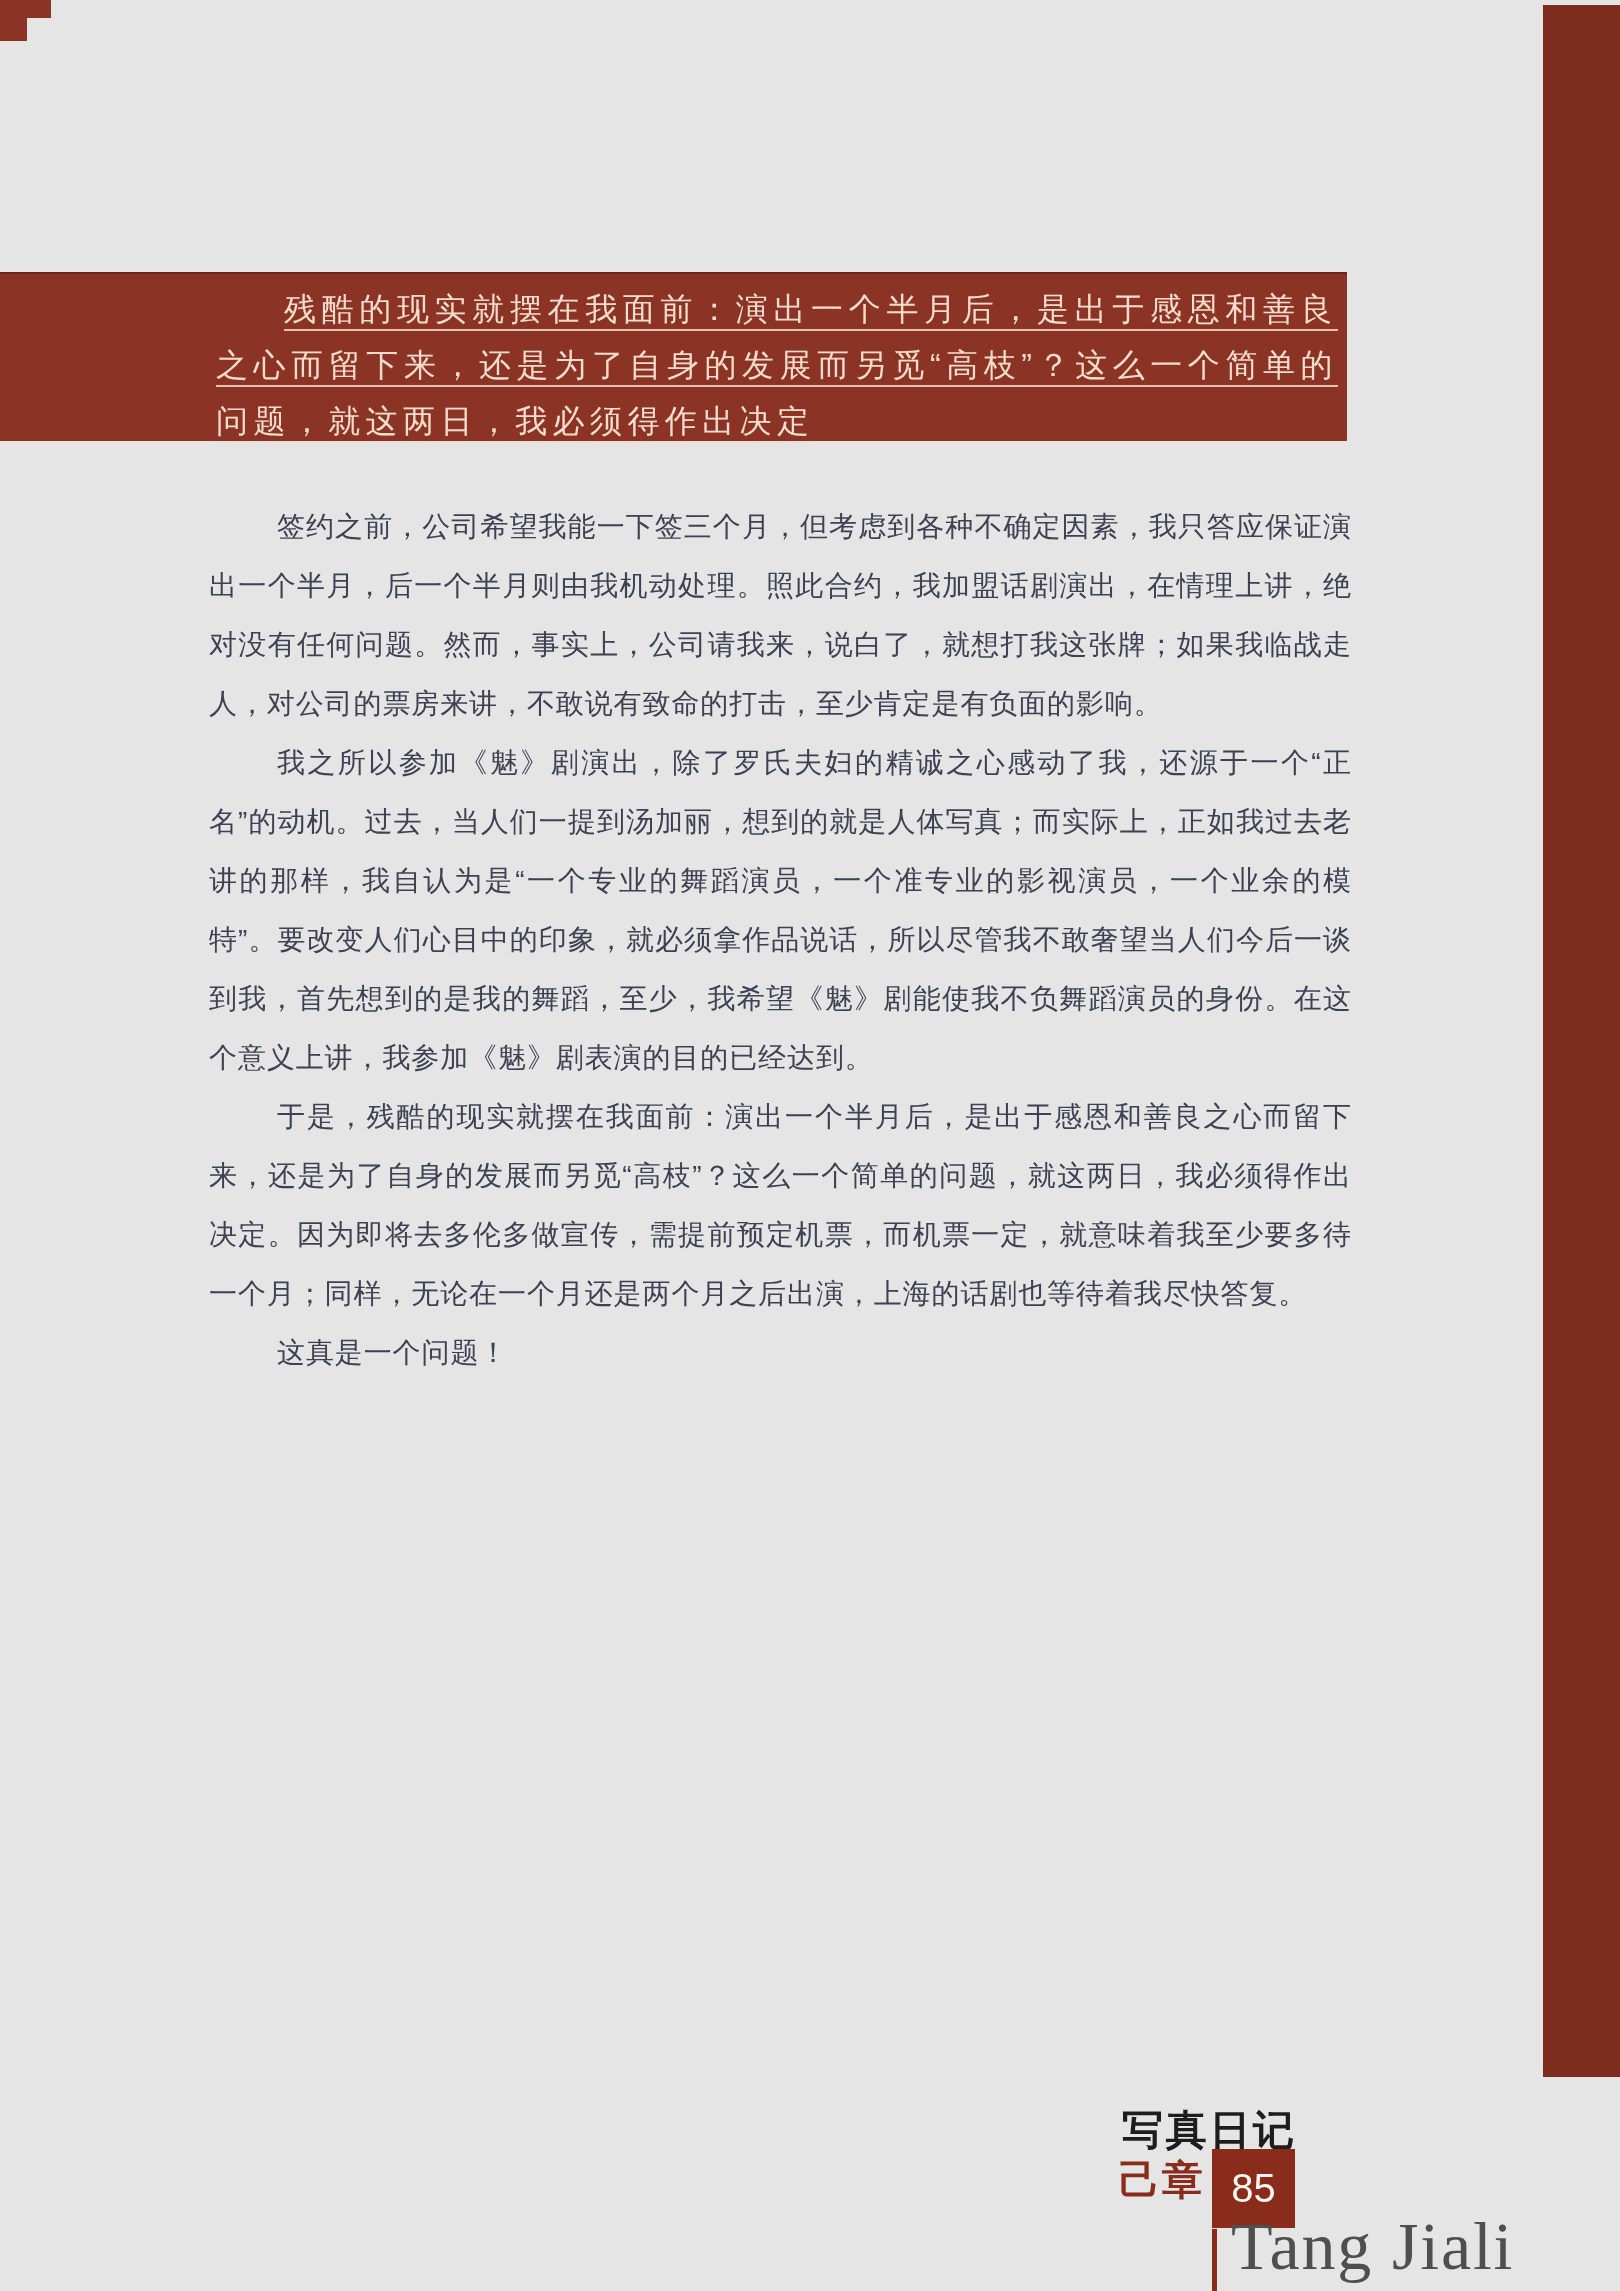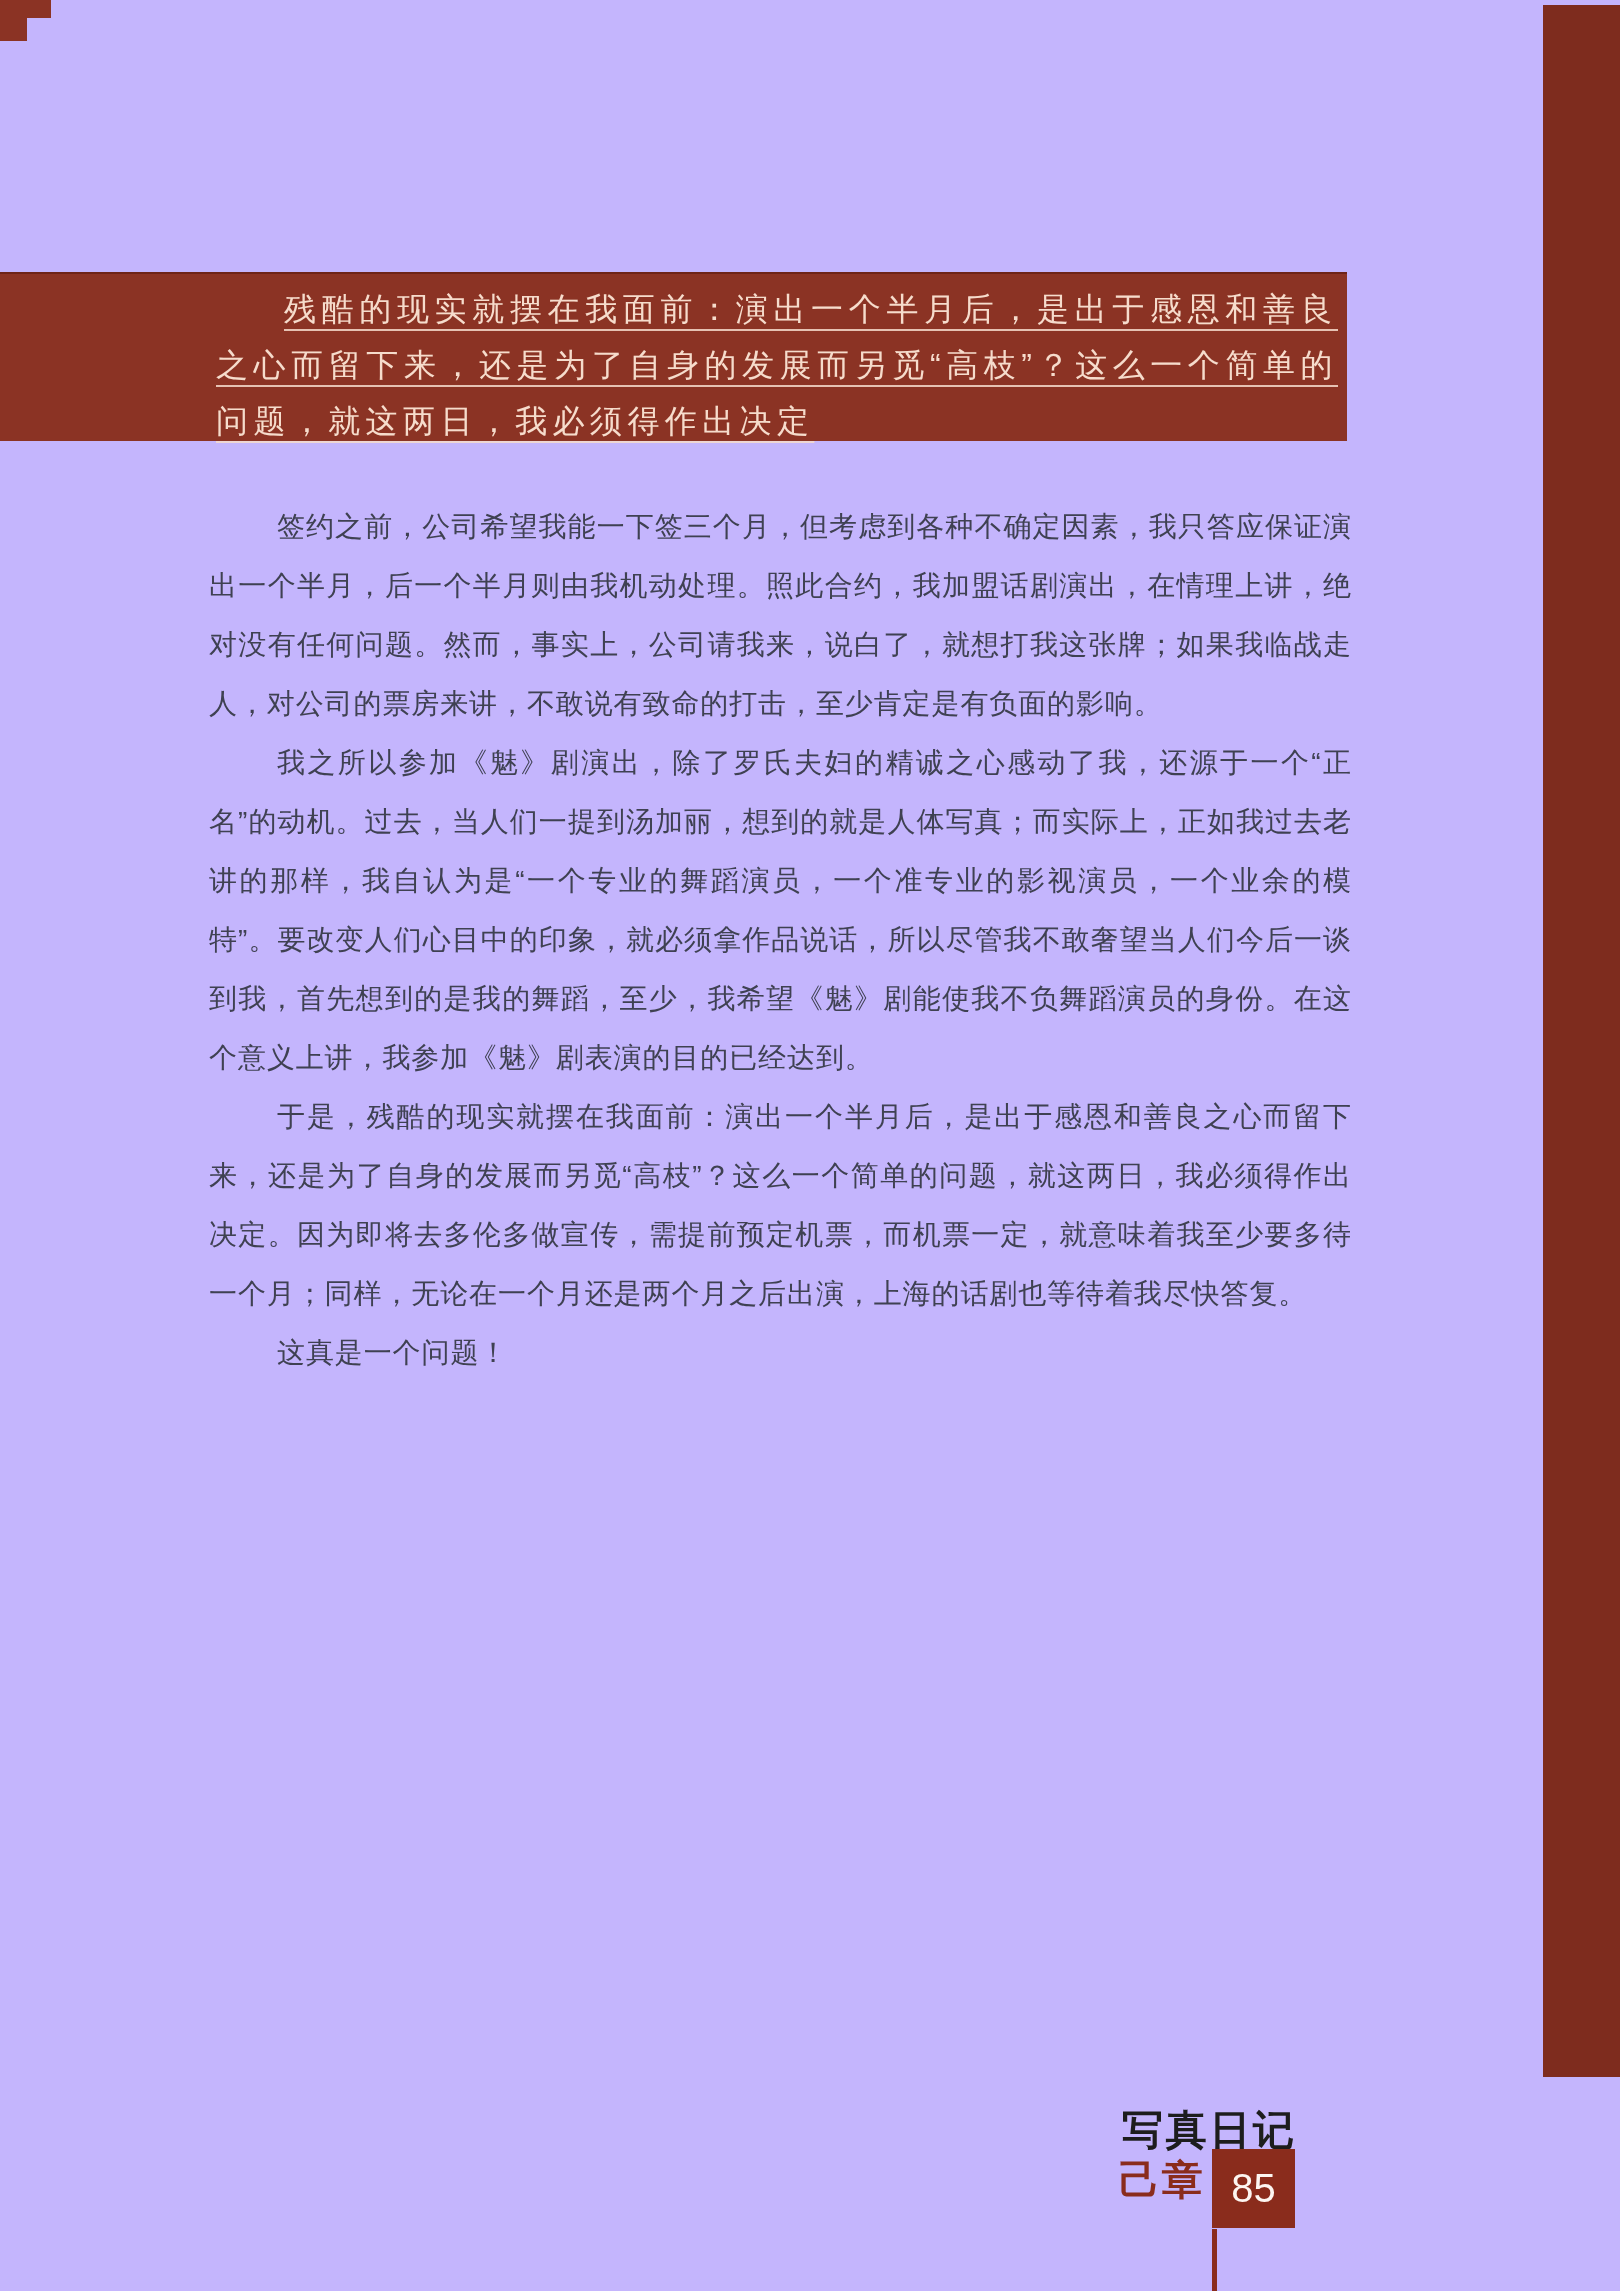--- a/index.html
+++ b/index.html
@@ -1,19 +1,19 @@
 <!DOCTYPE html>
 <html style="font-size:14.4px"><head>
 <meta charset="utf-8">
 <style>
   html,body{margin:0;padding:0;}
   .page{
     position:relative;
     width:1620px;height:2292px;
-    background:#c4b5fd;
+    background:#e5e5e5;
     overflow:hidden;
     font-family:"Liberation Sans", sans-serif;
   }
   
   .corner-mark-a{position:absolute;left:0;top:0;width:27px;height:41px;background:#8b3324;}
   .corner-mark-b{position:absolute;left:27px;top:0;width:24px;height:18px;background:#8b3324;}
 
   
   .highlight{
     position:absolute;left:0;top:272px;width:1347px;height:169px;
@@ -97,15 +97,16 @@
     <p>于是，残酷的现实就摆在我面前：演出一个半月后，是出于感恩和善良之心而留下来，还是为了自身的发展而另觅“高枝”？这么一个简单的问题，就这两日，我必须得作出决定。因为即将去多伦多做宣传，需提前预定机票，而机票一定，就意味着我至少要多待一个月；同样，无论在一个月还是两个月之后出演，上海的话剧也等待着我尽快答复。</p>
     <p>这真是一个问题！</p>
   </div>
 
   <div class="footer-title">写真日记</div>
   <div class="footer-logo">己章</div>
   <div class="page-number-box">
     <span>85</span>
   </div>
   <div class="footer-rule"></div>
+  <div class="signature">Tang Jiali</div>
 
 </div>
 
 
 </body></html>

